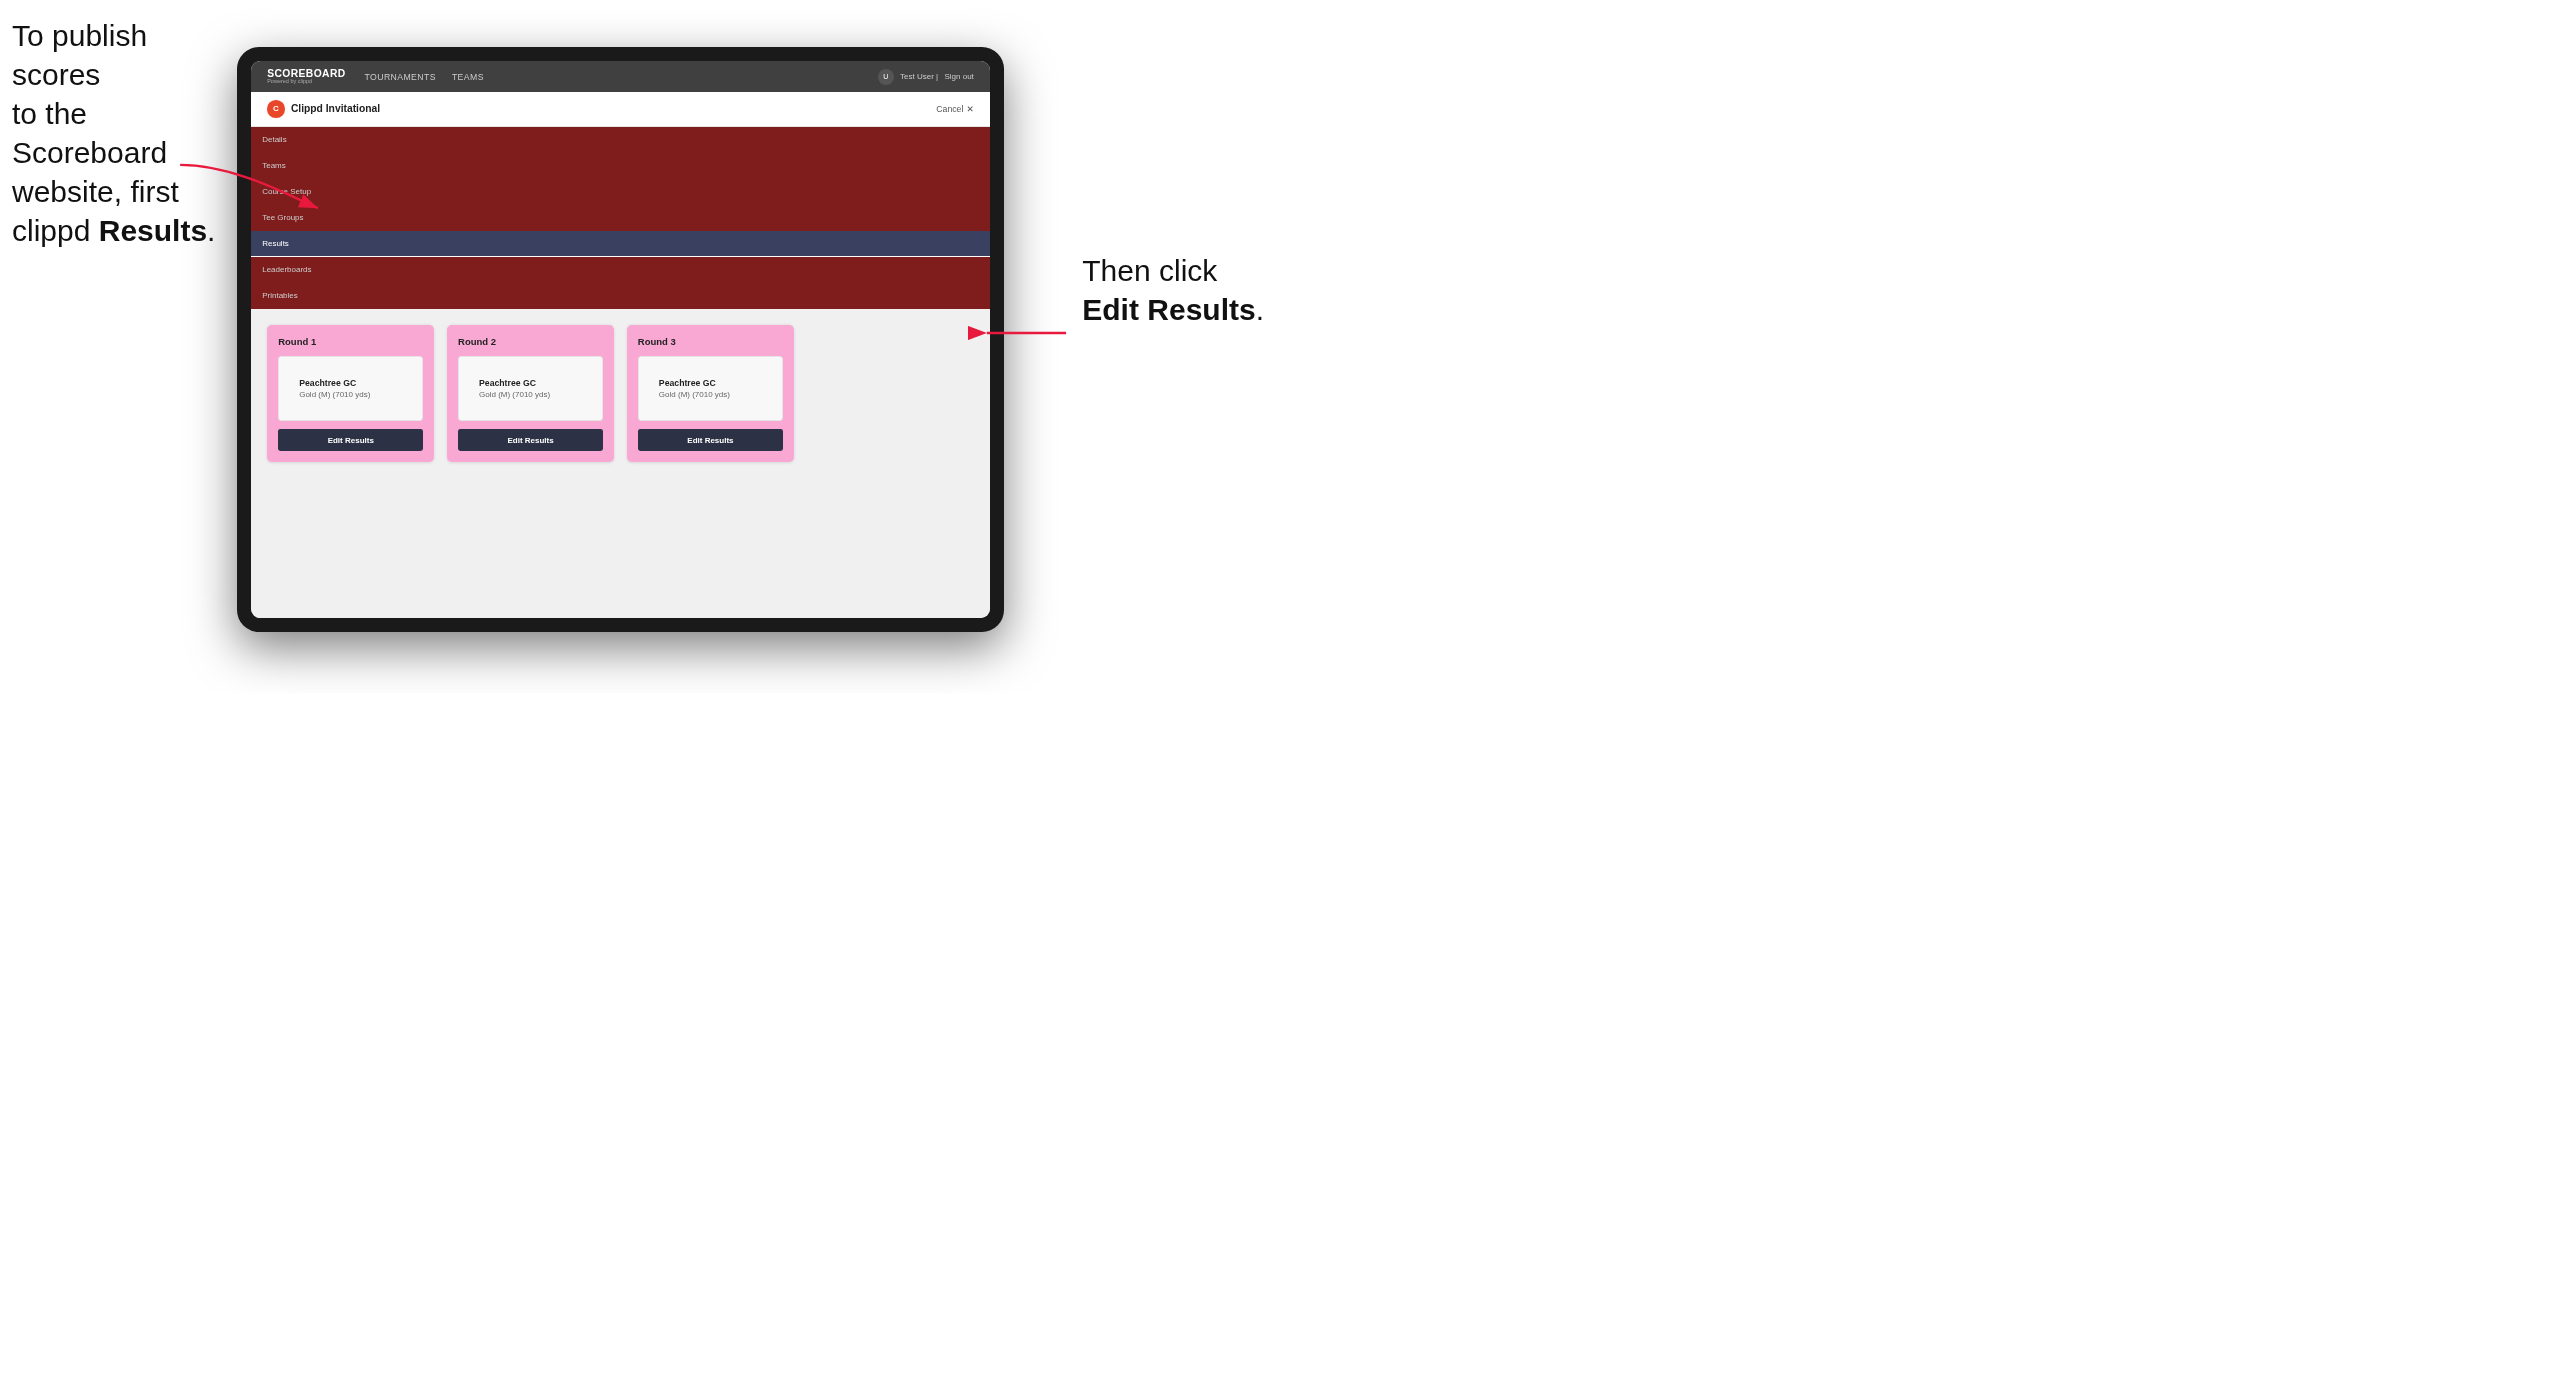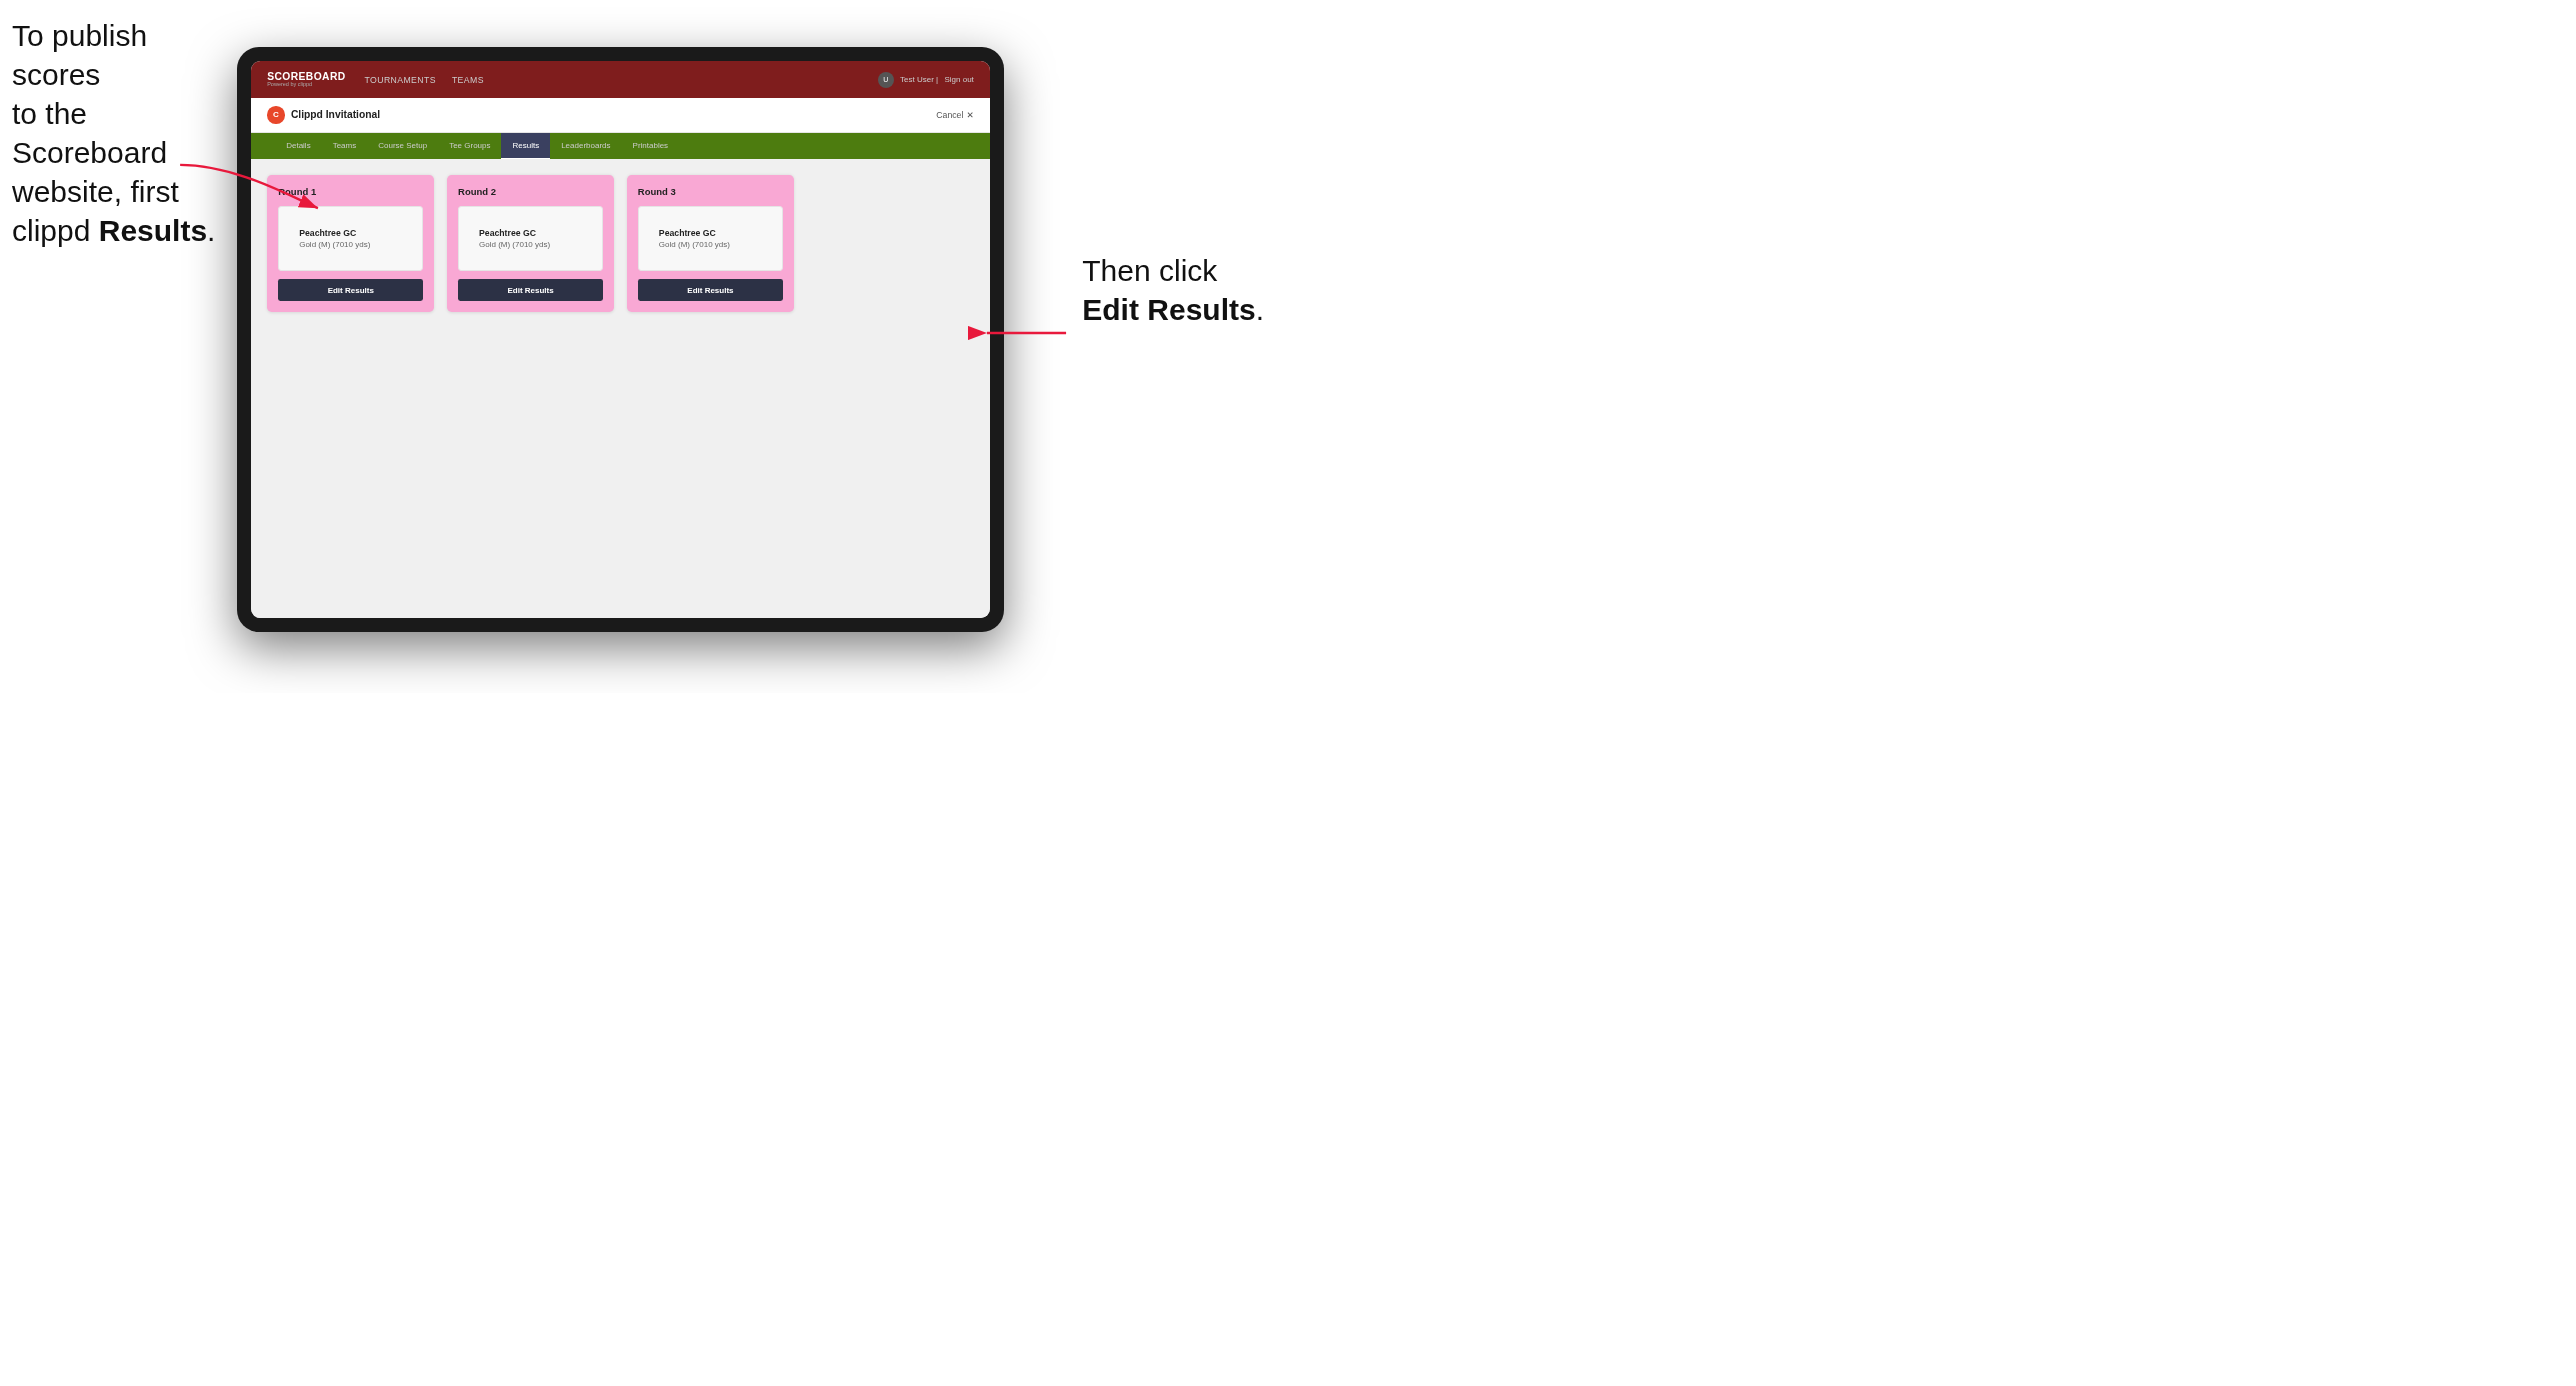--- a/index.html
+++ b/index.html
@@ -64,25 +64,25 @@
       height: 100%;
       background: #f5f5f5;
       border-radius: 9.5px;
       overflow: hidden;
       display: flex;
       flex-direction: column;
     }
 
     
     .navbar {
-      background: #7f1d1d;
+      background: #404040;
       display: flex;
       align-items: center;
       padding: 10px 16px;
-      height: 37px;
+      height: 31px;
       flex-shrink: 0;
     }
 
     .logo-area {
       display: flex;
       flex-direction: column;
       margin-right: 19px;
     }
 
     .logo-text {
@@ -174,24 +174,25 @@
       font-size: 8.7px;
       color: #555;
       cursor: pointer;
       display: flex;
       align-items: flex-start;
       gap: 3.2px;
     }
 
     
     .tab-bar {
-      background: #4d7c0f;
-      display: flex;
-      padding: 0 24px;
+      background: #7f1d1d;
+      display: flex;
+      padding: 0 0;
       flex-shrink: 0;
+      flex-direction: column;
     }
 
     .tab-item {
       font-size: 8px;
       color: #ccc;
       padding: 8px 11px;
       cursor: pointer;
       border-bottom: 1.6px solid transparent;
     }
 

